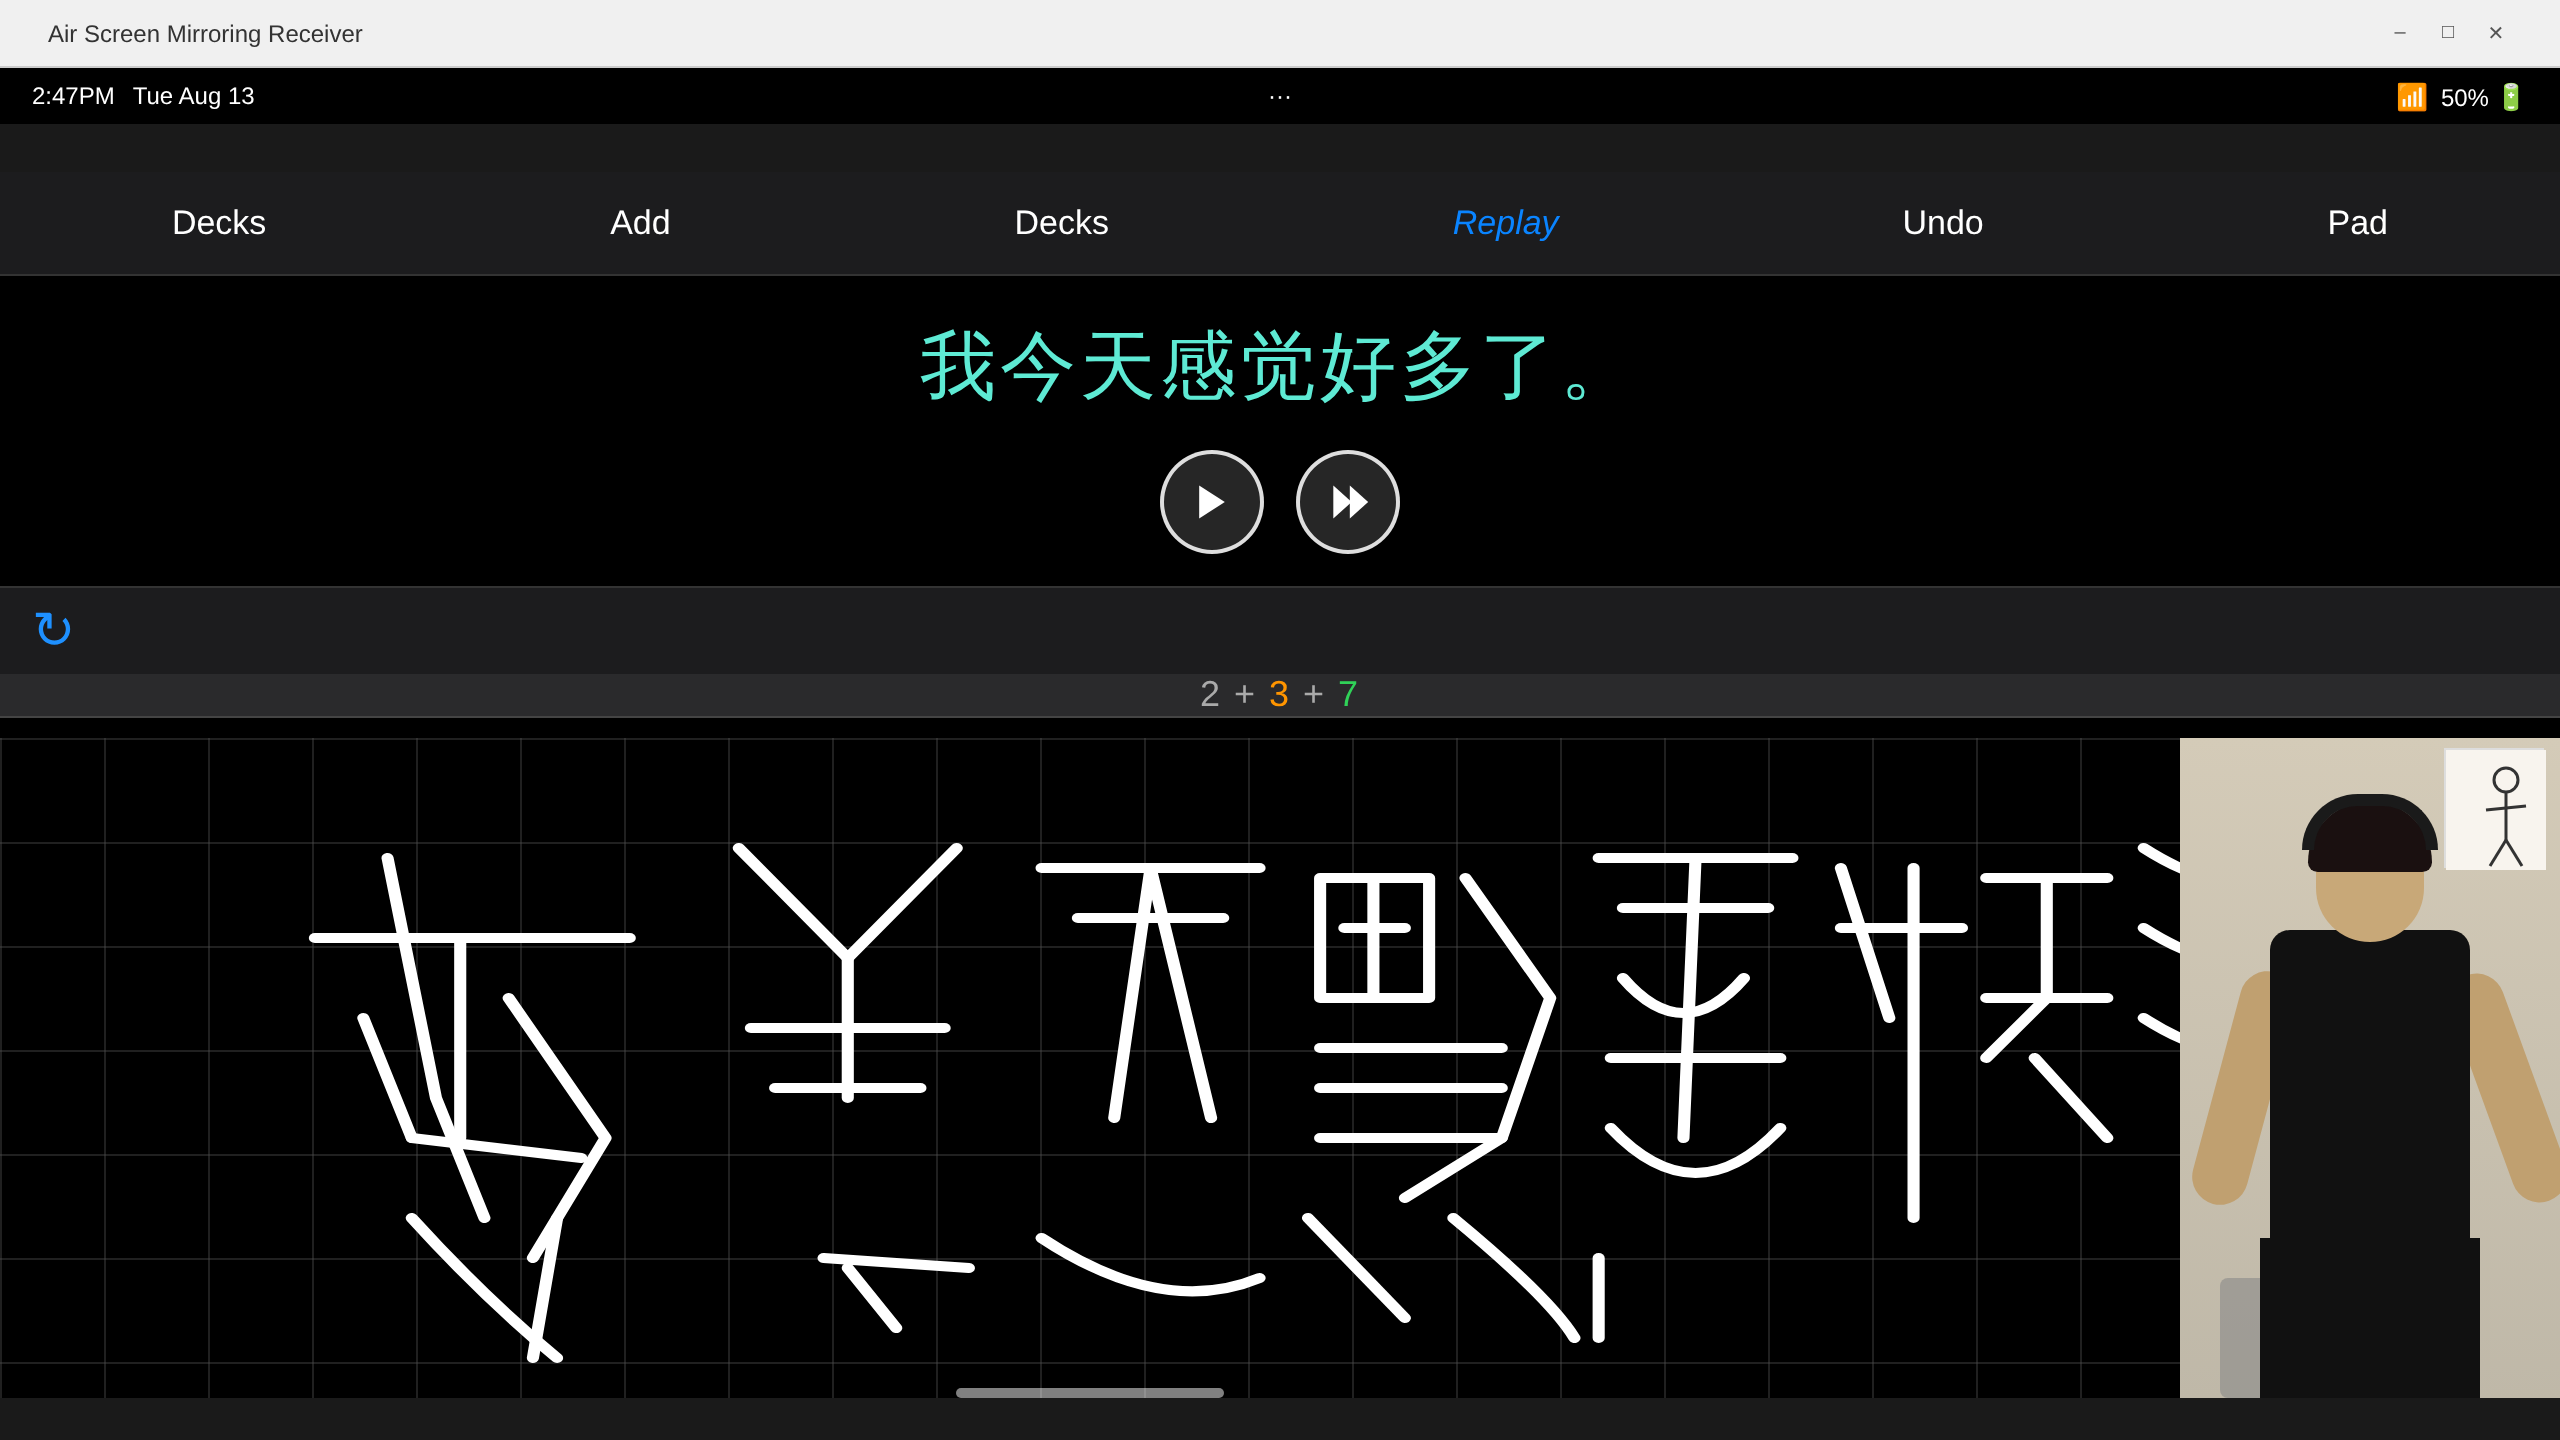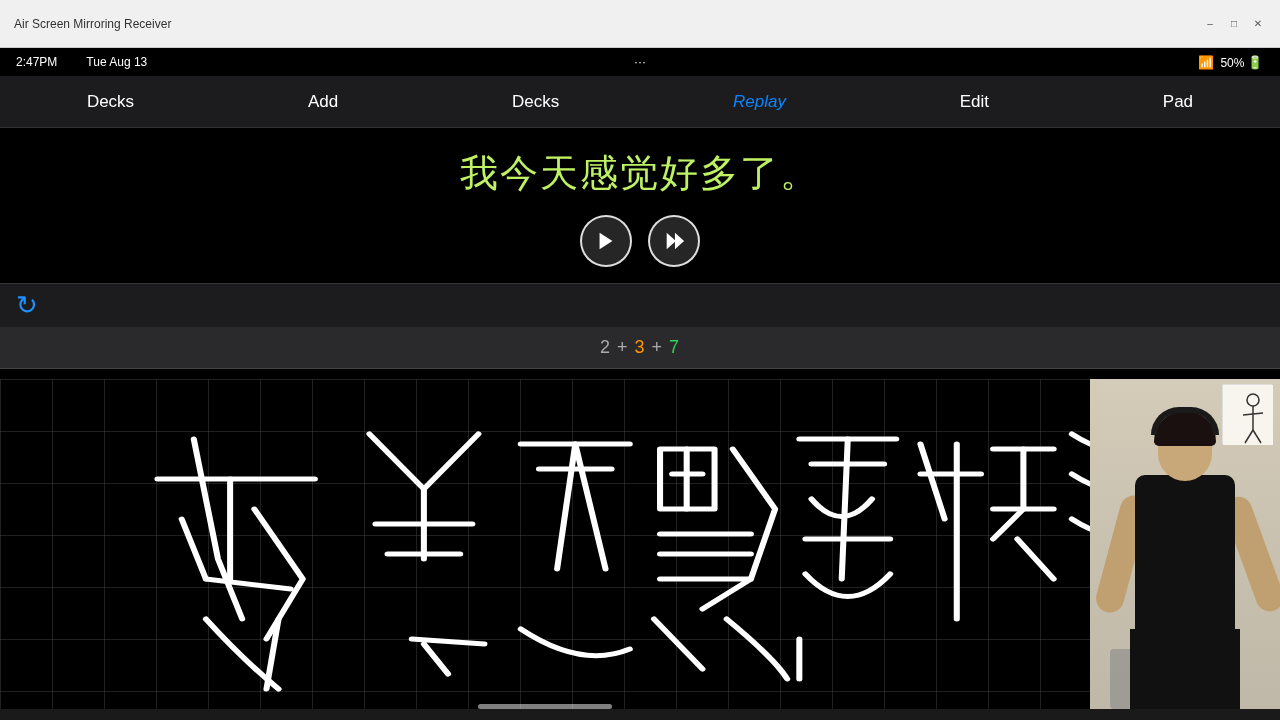--- a/index.html
+++ b/index.html
@@ -7,25 +7,25 @@
       width: 1280px;
       height: 720px;
       overflow: hidden;
       background: #1a1a1a;
       font-family: -apple-system, BlinkMacSystemFont, 'Segoe UI', sans-serif;
     }
 
     
     .window-chrome {
       background: #f0f0f0;
-      height: 48px;
+      height: 34px;
       display: flex;
       align-items: center;
       justify-content: space-between;
-      padding: 0 14px;
+      padding: 0 24px;
       border-bottom: 1px solid #ccc;
     }
     .window-title {
       font-size: 12px;
       color: #333;
       flex: 1;
     }
     .window-controls {
       display: flex;
       gap: 8px;
@@ -46,31 +46,32 @@
       background: #000;
       height: 28px;
       display: flex;
       align-items: center;
       justify-content: space-between;
       padding: 0 16px;
       color: #fff;
       font-size: 12px;
       font-weight: 500;
     }
-    .status-left { display: flex; gap: 29px; align-items: center; }
+    .status-left { display: flex; gap: 9px; align-items: center; }
     .status-right { display: flex; gap: 6px; align-items: center; }
 
     
     .nav-bar {
       background: #1c1c1e;
       height: 52px;
       display: flex;
       align-items: center;
       justify-content: space-around;
       border-bottom: 1px solid #333;
+      margin-top: 24px;
     }
     .nav-item {
       color: #fff;
       font-size: 17px;
       font-weight: 400;
       cursor: pointer;
       padding: 8px 20px;
       text-align: center;
     }
     .nav-item.active {
@@ -83,21 +84,21 @@
       background: #000;
       display: flex;
       flex-direction: column;
       align-items: center;
       padding: 20px 0 10px;
       position: relative;
     }
 
     
     .chinese-sentence {
-      color: #bef264;
+      color: #5eead4;
       font-size: 38px;
       font-weight: 300;
       margin-bottom: 16px;
       letter-spacing: 2px;
     }
 
     
     .play-buttons {
       display: flex;
       gap: 16px;
@@ -132,21 +133,21 @@
       color: #1e90ff;
       font-size: 26px;
       cursor: pointer;
       transform: scaleX(-1);
       display: inline-block;
     }
 
     
     .score-bar {
       background: #2a2a2c;
-      height: 42px;
+      height: 22px;
       width: 100%;
       display: flex;
       align-items: center;
       justify-content: center;
       border-bottom: 1px solid #444;
     }
     .score-text {
       font-size: 18px;
       color: #aaa;
       letter-spacing: 1px;
@@ -260,21 +261,21 @@
       <span style="font-size:13px;">🔋</span>
     </span>
   </div>
 </div>
 
 <div class="nav-bar">
   <span class="nav-item">Decks</span>
   <span class="nav-item">Add</span>
   <span class="nav-item">Decks</span>
   <span class="nav-item active">Replay</span>
-  <span class="nav-item">Edit</span>
+  <span class="nav-item">Undo</span>
   <span class="nav-item">Pad</span>
 </div>
 
 <div class="main-content">
   <div class="chinese-sentence">我今天感觉好多了。</div>
 
   <div class="play-buttons">
     <div class="play-btn">
       <svg width="22" height="22" viewBox="0 0 24 24">
         <polygon points="5,3 19,12 5,21" fill="white"></polygon>

